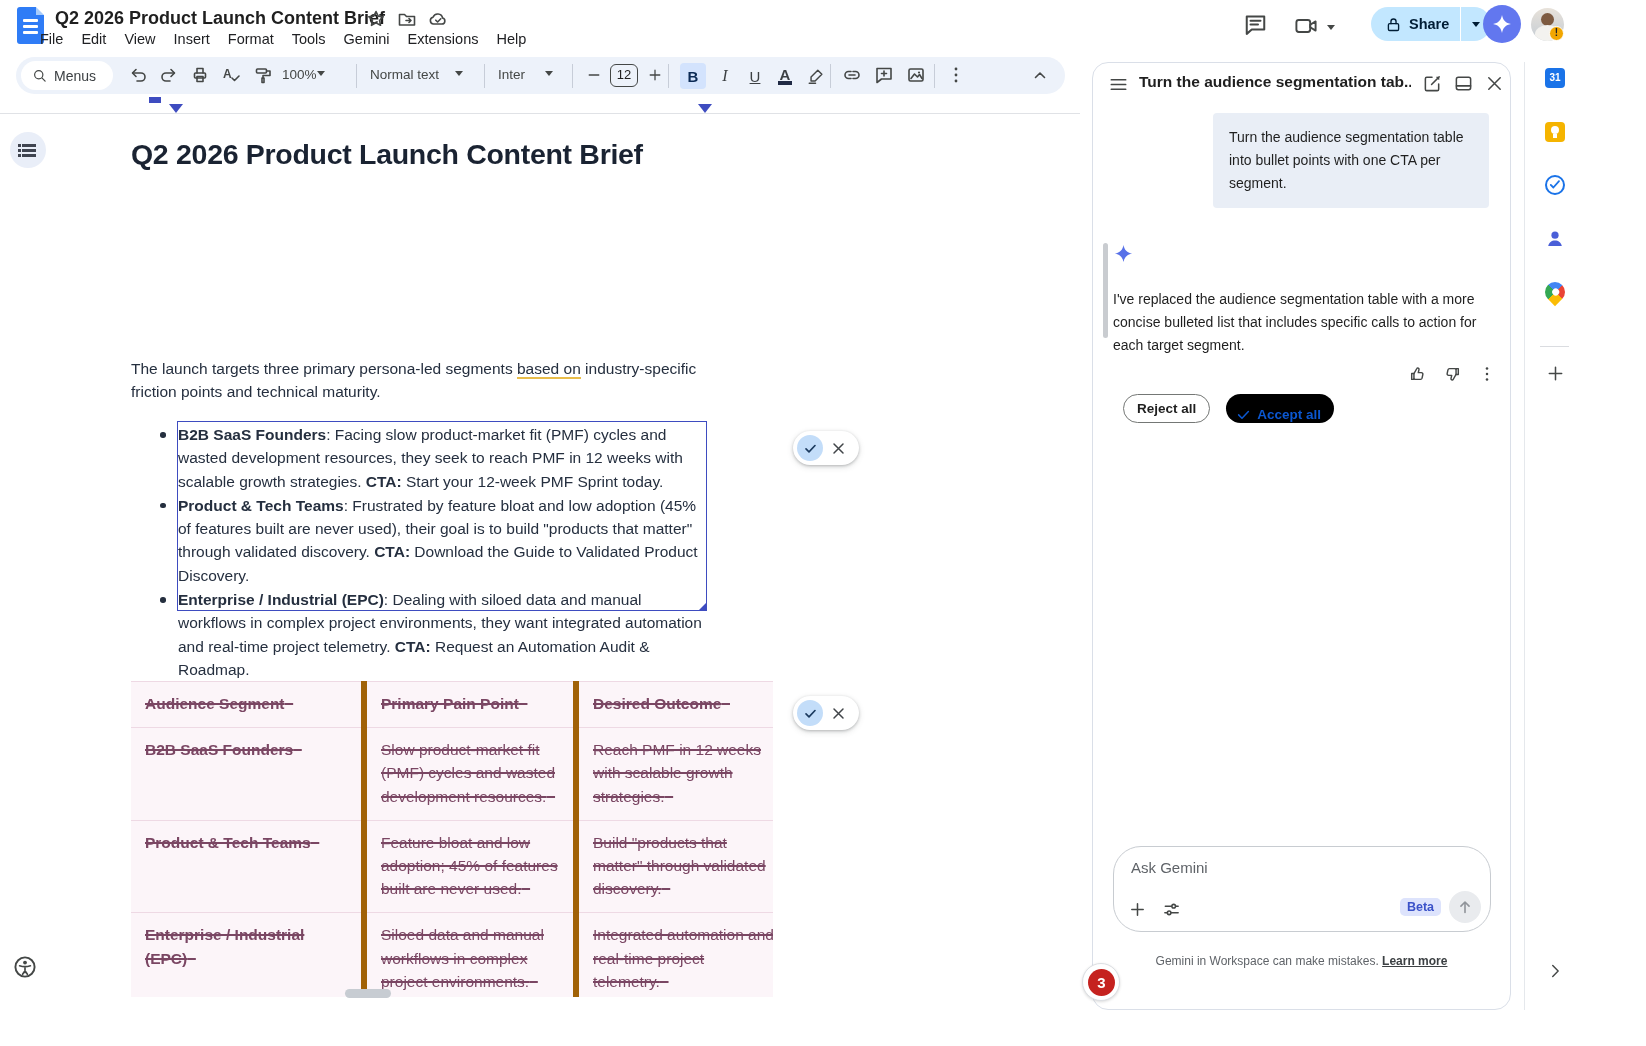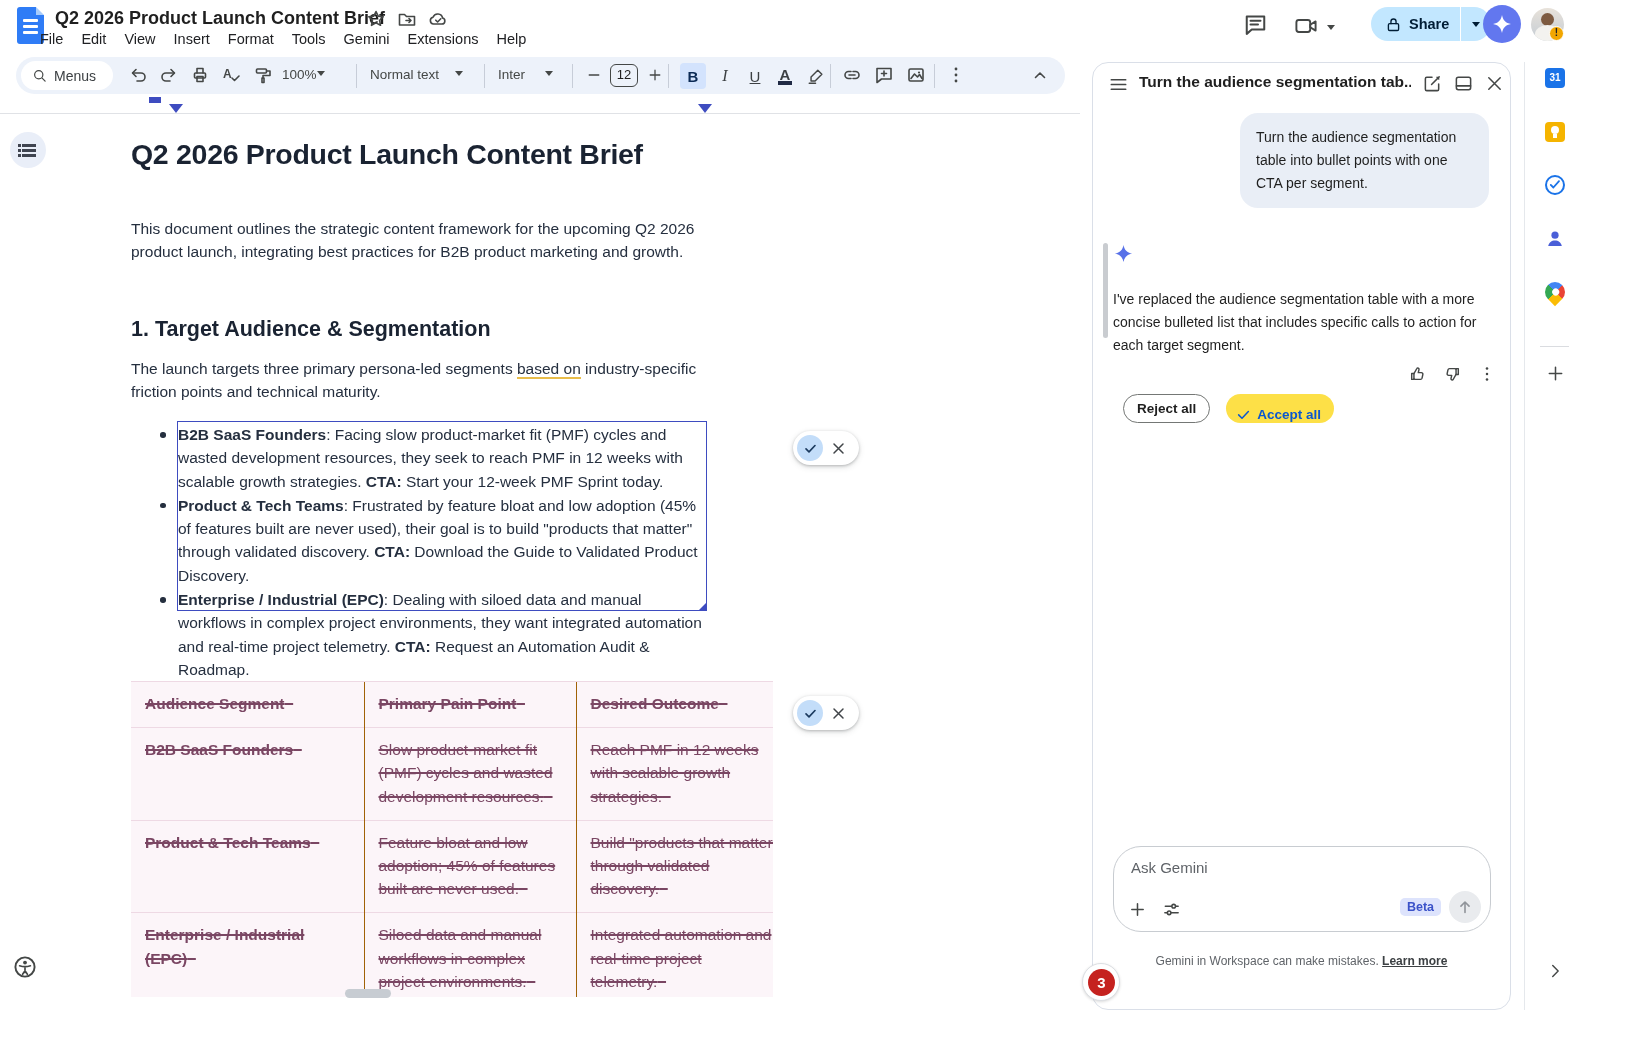--- a/index.html
+++ b/index.html
@@ -73,42 +73,42 @@
 
   .chip { width:66px; height:34px; background:#fff; border-radius:17px; box-shadow:0 1px 3px rgba(60,64,67,.3), 0 2px 6px rgba(60,64,67,.15); display:flex; align-items:center; }
   .chip .ok { width:26px; height:26px; margin-left:4px; border-radius:50%; background:#c3ddf9; display:flex; align-items:center; justify-content:center; }
   .chip .no { margin-left:8px; }
 
   .tbl-clip { left:131px; top:681px; width:642px; height:316px; overflow:hidden; }
   table.deltbl { border-collapse:collapse; width:662px; table-layout:fixed; }
   .deltbl th, .deltbl td { background:#fcf5f9; border-top:1px solid #eed9e4; padding:10px 14px 12px; font-size:15.5px; line-height:23.2px; color:#7a4663; text-align:left; vertical-align:top; font-weight:400; }
   .deltbl th { font-weight:700; }
   .deltbl td.seg { font-weight:700; }
-  .deltbl .c2, .deltbl .c3 { border-left:1px solid #a16207; }
+  .deltbl .c2, .deltbl .c3 { border-left:6px solid #a16207; }
   .del { text-decoration:line-through; text-decoration-thickness:1.5px; }
   .del::after { content:"\00a0\00a0"; }
   .tbl-handle { left:345px; top:989px; width:46px; height:9px; background:#c7ccd2; border-radius:5px; }
 
   .a11y { left:13px; top:955px; }
   .count-badge { left:1082px; top:963px; width:38px; height:38px; border-radius:50%; background:#fff; border:1px solid #dcdfe3; box-shadow:0 1px 3px rgba(0,0,0,.15); z-index:5; }
   .count-badge i { position:absolute; left:5px; top:5px; width:27px; height:27px; border-radius:50%; background:#c5221f; color:#fff; font-style:normal; font-weight:700; font-size:15px; text-align:center; line-height:27px; }
 
   
   .panel { left:1092px; top:62px; width:419px; height:948px; background:#fff; border:1px solid #dadfe8; border-radius:16px; }
   .panel .abs { position:absolute; }
   .p-title { left:46px; top:10px; width:272px; font-size:15.5px; font-weight:700; color:#1f1f1f; white-space:nowrap; overflow:hidden; }
   .p-hic { top:11px; }
   .drag-handle { left:10px; top:180px; width:5px; height:95px; border-radius:3px; background:#c9ccd0; }
-  .user-bubble { right:21px; top:50px; width:249px; background:#e9eef6; border-radius:18px; padding:13px 16px; font-size:14px; line-height:23px; color:#1f1f1f; }
+  .user-bubble { right:21px; top:50px; width:276px; background:#e9eef6; border-radius:4px; padding:13px 16px; font-size:14px; line-height:23px; color:#1f1f1f; }
   .resp { left:20px; top:225px; width:368px; font-size:14px; line-height:23px; color:#1f1f1f; }
   .fb { top:302px; }
   .btn-row { left:30px; top:331px; display:flex; gap:16px; }
   .pill { height:29px; border-radius:15px; display:flex; align-items:center; font-size:13.5px; font-weight:600; }
   .pill.reject { border:1px solid #747775; color:#1f1f1f; padding:2px 13px; background:#fff; }
-  .pill.accept { background:#fde047; color:#0b57d0; padding:11px 13px 0 10px; gap:6px; }
+  .pill.accept { background:#000000; color:#0b57d0; padding:11px 13px 0 10px; gap:6px; }
 
   .ask-card { left:20px; top:783px; width:378px; height:86px; border:1.3px solid #c8ccd1; border-radius:28px; }
   .ask-input { position:absolute; left:17px; top:12px; width:280px; border:none; outline:none; background:transparent; font-family:"Liberation Sans",sans-serif; font-size:15px; color:#1f1f1f; }
   .ask-input::placeholder { color:#5f6368; }
   .beta { position:absolute; right:49px; bottom:15px; background:#dde3fc; color:#3b52c9; font-size:12.5px; font-weight:700; padding:2px 7px; border-radius:5px; }
   .send { position:absolute; right:9px; bottom:8px; width:32px; height:32px; border-radius:50%; background:#e9ebee; display:flex; align-items:center; justify-content:center; }
   .send .ic path { stroke:#90949a; stroke-width:1.8; }
   .p-foot { left:0; top:891px; width:100%; text-align:center; font-size:12px; color:#5f6368; }
   .p-foot a { color:#3c4043; text-decoration:underline; font-weight:600; }
 
@@ -328,22 +328,20 @@
   <div class="abs ind-tri" style="left:169px"></div>
   <div class="abs ind-tri" style="left:698px"></div>
 
   <div class="abs outline-btn">
     <i style="top:12px"></i>
       <i style="top:17px"></i>
       <i style="top:22px"></i>
   </div>
 
   <h1 class="abs doc-h1">Q2 2026 Product Launch Content Brief</h1>
-  <p class="abs doc-p doc-intro">This document outlines the strategic content framework for the upcoming Q2 2026 product launch, integrating best practices for B2B product marketing and growth.</p>
-  <h2 class="abs doc-h2">1. Target Audience &amp; Segmentation</h2>
   <p class="abs doc-p doc-p2"><span>The launch targets three primary persona-led segments </span><span class="gram">based on</span><span> industry-specific friction points and technical maturity.</span></p>
 
   <div class="abs suggest-box">
     <div class="bullet-item"><b>B2B SaaS Founders</b><span>:</span><span> Facing slow product-market fit (PMF) cycles and wasted development resources, they seek to reach PMF in 12 weeks with scalable growth strategies. </span><b>CTA:</b><span> Start your 12-week PMF Sprint today.</span></div>
     <div class="bullet-item"><b>Product &amp; Tech Teams</b><span>:</span><span> Frustrated by feature bloat and low adoption (45% of features built are never used), their goal is to build "products that matter" through validated discovery. </span><b>CTA:</b><span> Download the Guide to Validated Product Discovery.</span></div>
     <div class="bullet-item"><b>Enterprise / Industrial (EPC)</b><span>:</span><span> Dealing with siloed data and manual workflows in complex project environments, they want integrated automation and real-time project telemetry. </span><b>CTA:</b><span> Request an Automation Audit &amp; Roadmap.</span></div>
     <div class="anchor"></div>
   </div>
 
   <div class="abs chip" style="left:793px;top:431px">

